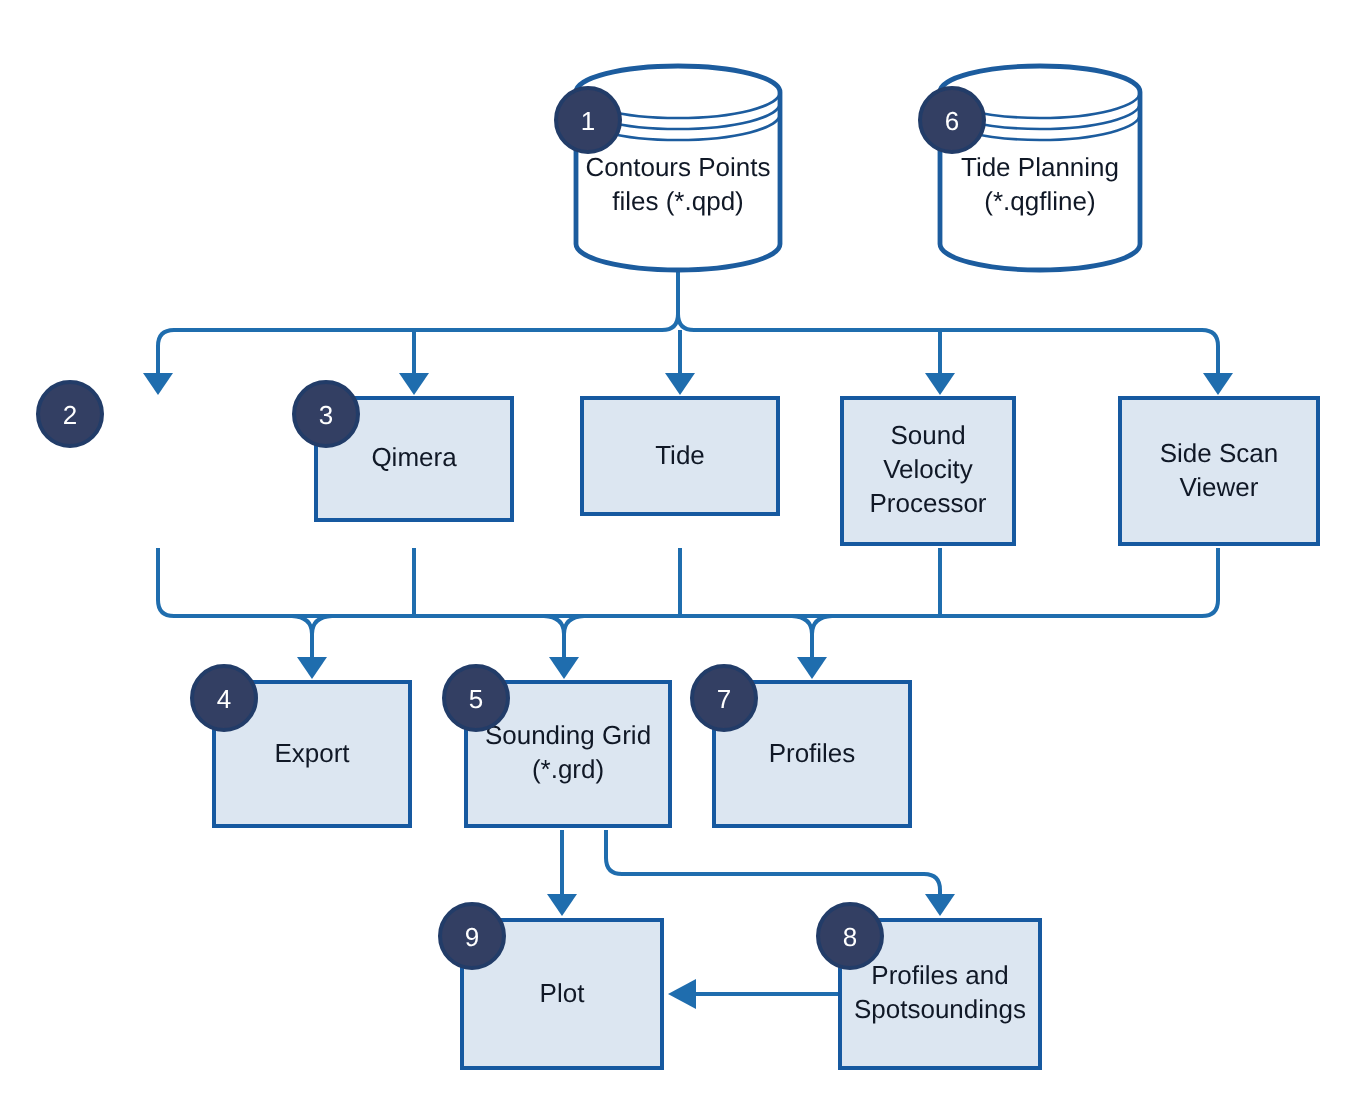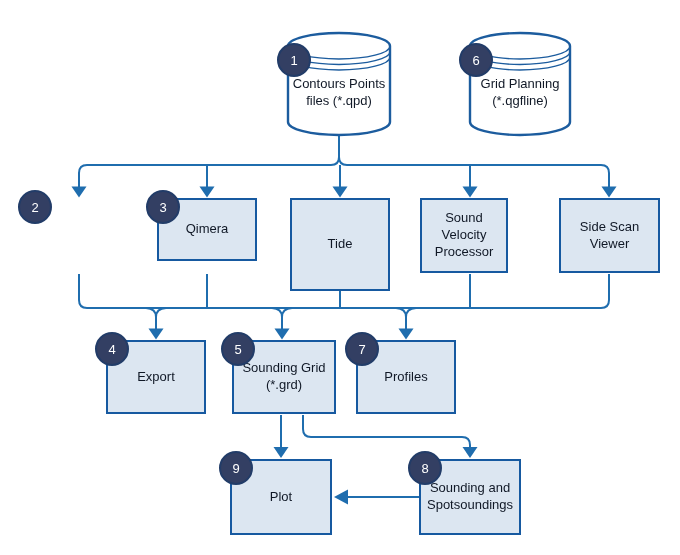--- a/index.html
+++ b/index.html
@@ -93,27 +93,27 @@
       <path class="cyl-rim" d="M470,46 A50,13 0 0 0 570,46"></path>
       <path class="cyl-rim" d="M470,51.5 A50,13 0 0 0 570,51.5"></path>
       <path class="cyl-rim" d="M470,57 A50,13 0 0 0 570,57"></path>
     </g>
   </svg>
 
   <div class="cyl-label" style="left:291px;top:60px;width:96px;height:64px">
     <span>Contours Points files (*.qpd)</span>
   </div>
   <div class="cyl-label" style="left:472px;top:60px;width:96px;height:64px">
-    <span>Grid Planning (*.qgfline)</span>
+    <span>Tide Planning (*.qgfline)</span>
   </div>
 
   <div class="box" style="left:157px;top:198px;width:100px;height:63px">
     <span>Qimera</span>
   </div>
-  <div class="box" style="left:290px;top:198px;width:100px;height:93px">
+  <div class="box" style="left:290px;top:198px;width:100px;height:60px">
     <span>Tide</span>
   </div>
   <div class="box" style="left:420px;top:198px;width:88px;height:75px">
     <span>Sound Velocity Processor</span>
   </div>
   <div class="box" style="left:559px;top:198px;width:101px;height:75px">
     <span>Side Scan Viewer</span>
   </div>
 
   <div class="box" style="left:106px;top:340px;width:100px;height:74px">
@@ -123,21 +123,21 @@
     <span>Sounding Grid (*.grd)</span>
   </div>
   <div class="box" style="left:230px;top:459px;width:102px;height:76px">
     <span>Plot</span>
   </div>
 
   <div class="box" style="left:356px;top:340px;width:100px;height:74px">
     <span>Profiles</span>
   </div>
   <div class="box" style="left:419px;top:459px;width:102px;height:76px">
-    <span>Sounding and Spotsoundings</span>
+    <span>Profiles and Spotsoundings</span>
   </div>
 
   <div class="badge" style="left:277px;top:43px">1</div>
   <div class="badge" style="left:459px;top:43px">6</div>
   <div class="badge" style="left:18px;top:190px">2</div>
   <div class="badge" style="left:146px;top:190px">3</div>
   <div class="badge" style="left:95px;top:332px">4</div>
   <div class="badge" style="left:221px;top:332px">5</div>
   <div class="badge" style="left:345px;top:332px">7</div>
   <div class="badge" style="left:219px;top:451px">9</div>

